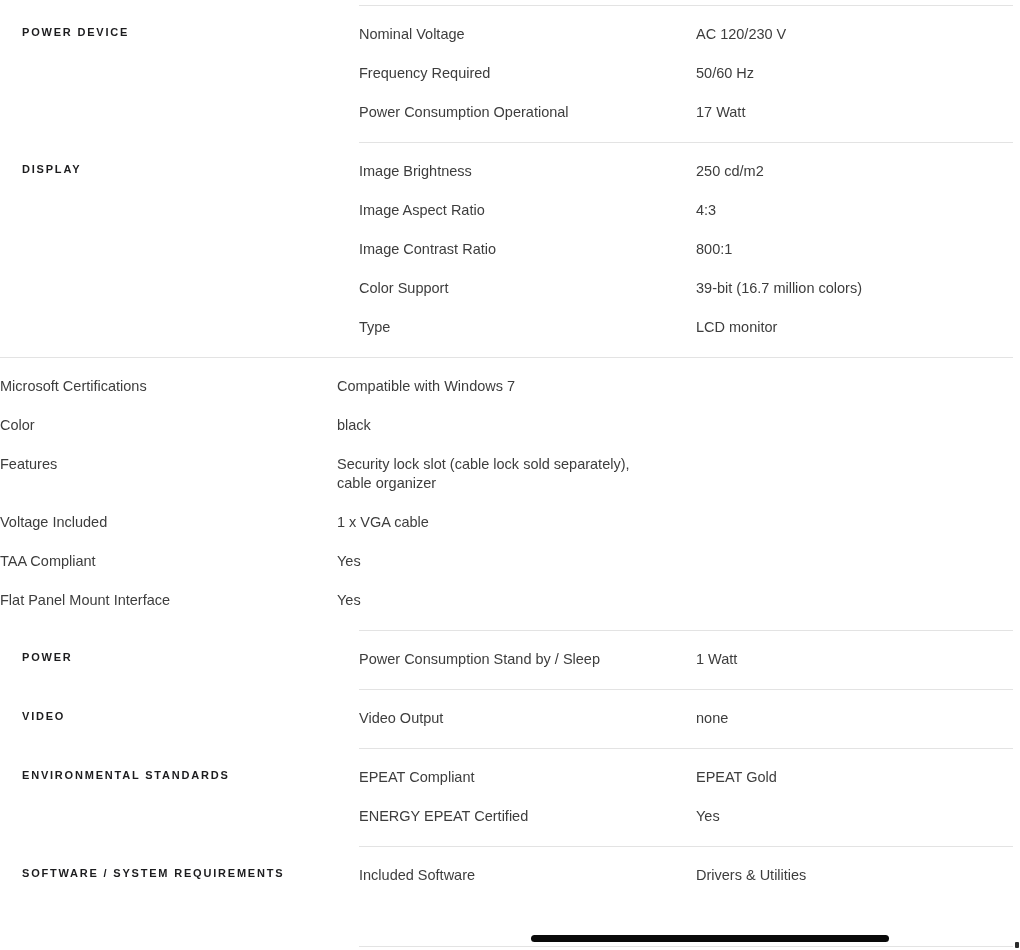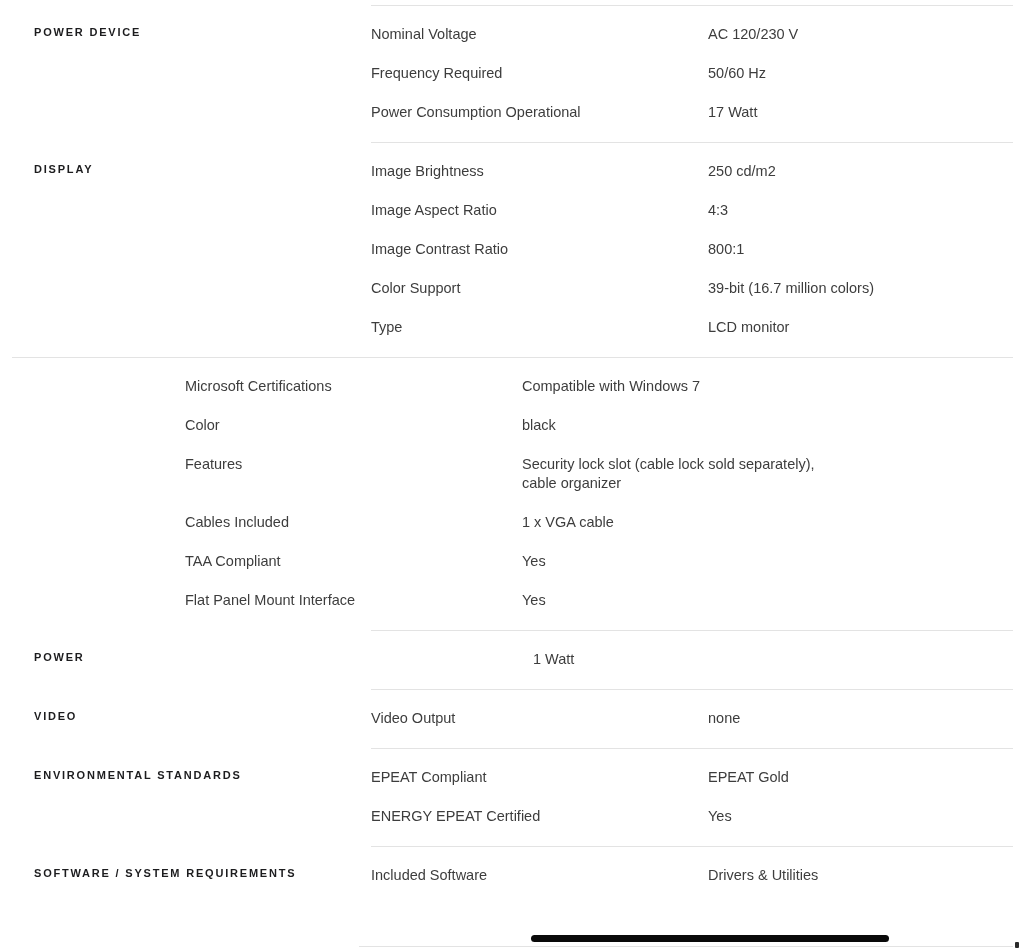--- a/index.html
+++ b/index.html
@@ -11,21 +11,21 @@
     width: 1020px;
     height: 950px;
     overflow: hidden;
     position: relative;
     font-family: "Liberation Sans", "DejaVu Sans", sans-serif;
     -webkit-font-smoothing: antialiased;
   }
   .spec-table {
     position: absolute;
     top: 5px;
-    left: 12px;
+    left: 0;
     right: 0;
   }
   .section {
     display: flex;
     align-items: stretch;
   }
   .section-title {
     width: 359px;
     box-sizing: border-box;
     padding: 20px 14px 0 22px;
@@ -42,21 +42,20 @@
     padding-top: 19px;
     margin-right: 7px;
   }
   .spec-row {
     display: flex;
     margin-bottom: 20px;
     font-size: 14.5px;
     line-height: 19px;
     color: #3d3d3d;
     font-weight: 400;
-    justify-content: center;
   }
   .spec-label {
     width: 337px;
     box-sizing: border-box;
     padding-right: 18px;
     flex-shrink: 0;
   }
   .spec-value {
     flex: 1;
     max-width: 318px;
@@ -147,38 +146,39 @@
       </div>
       <div class="spec-row">
         <div class="spec-label">Color</div>
         <div class="spec-value">black</div>
       </div>
       <div class="spec-row">
         <div class="spec-label">Features</div>
         <div class="spec-value">Security lock slot (cable lock sold separately), cable organizer</div>
       </div>
       <div class="spec-row">
-        <div class="spec-label">Cables Included</div>
+        <div class="spec-label">Voltage Included</div>
         <div class="spec-value">1 x VGA cable</div>
       </div>
       <div class="spec-row">
         <div class="spec-label">TAA Compliant</div>
         <div class="spec-value">Yes</div>
       </div>
       <div class="spec-row">
         <div class="spec-label">Flat Panel Mount Interface</div>
         <div class="spec-value">Yes</div>
       </div>
     </div>
   </div>
 
   <div class="section">
     <div class="section-title">POWER</div>
     <div class="section-rows">
       <div class="spec-row">
+        <div class="spec-label">Power Consumption Stand by / Sleep</div>
         <div class="spec-value">1 Watt</div>
       </div>
     </div>
   </div>
 
   <div class="section">
     <div class="section-title">VIDEO</div>
     <div class="section-rows">
       <div class="spec-row">
         <div class="spec-label">Video Output</div>

